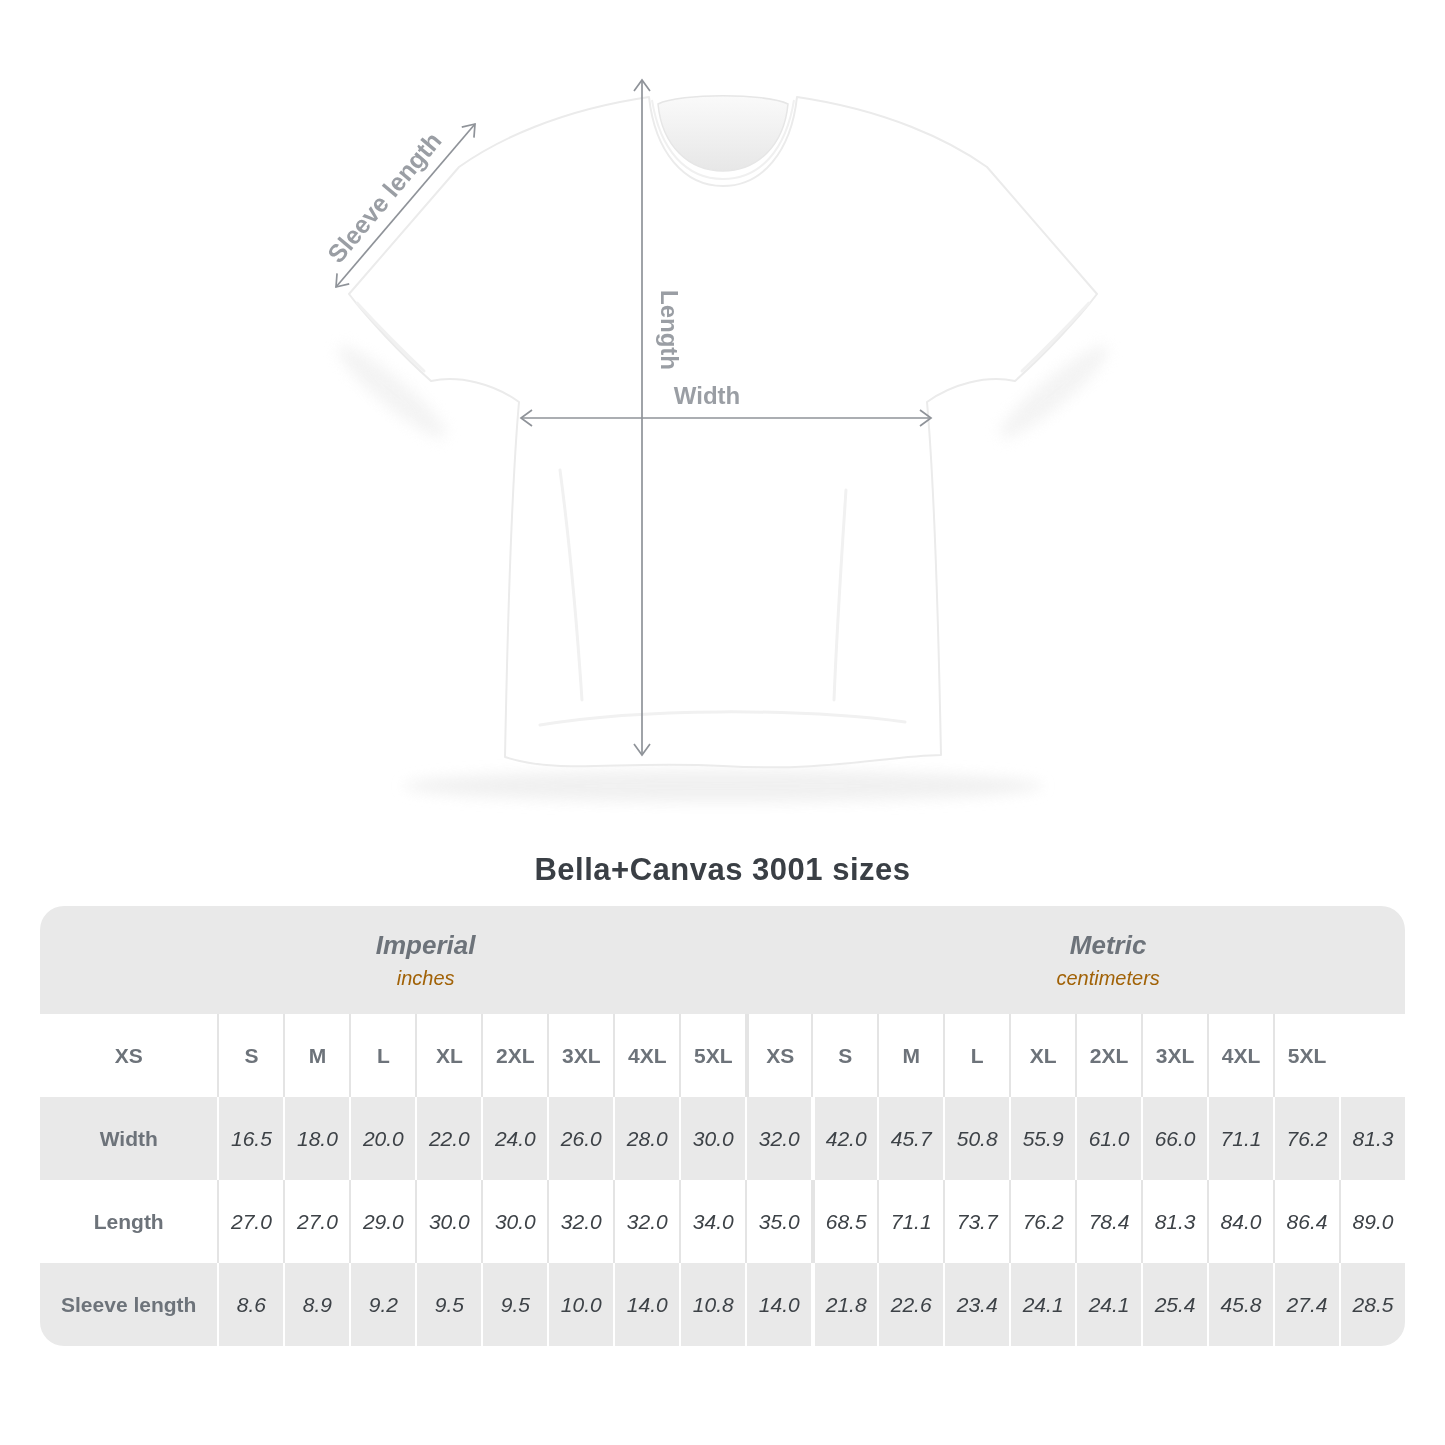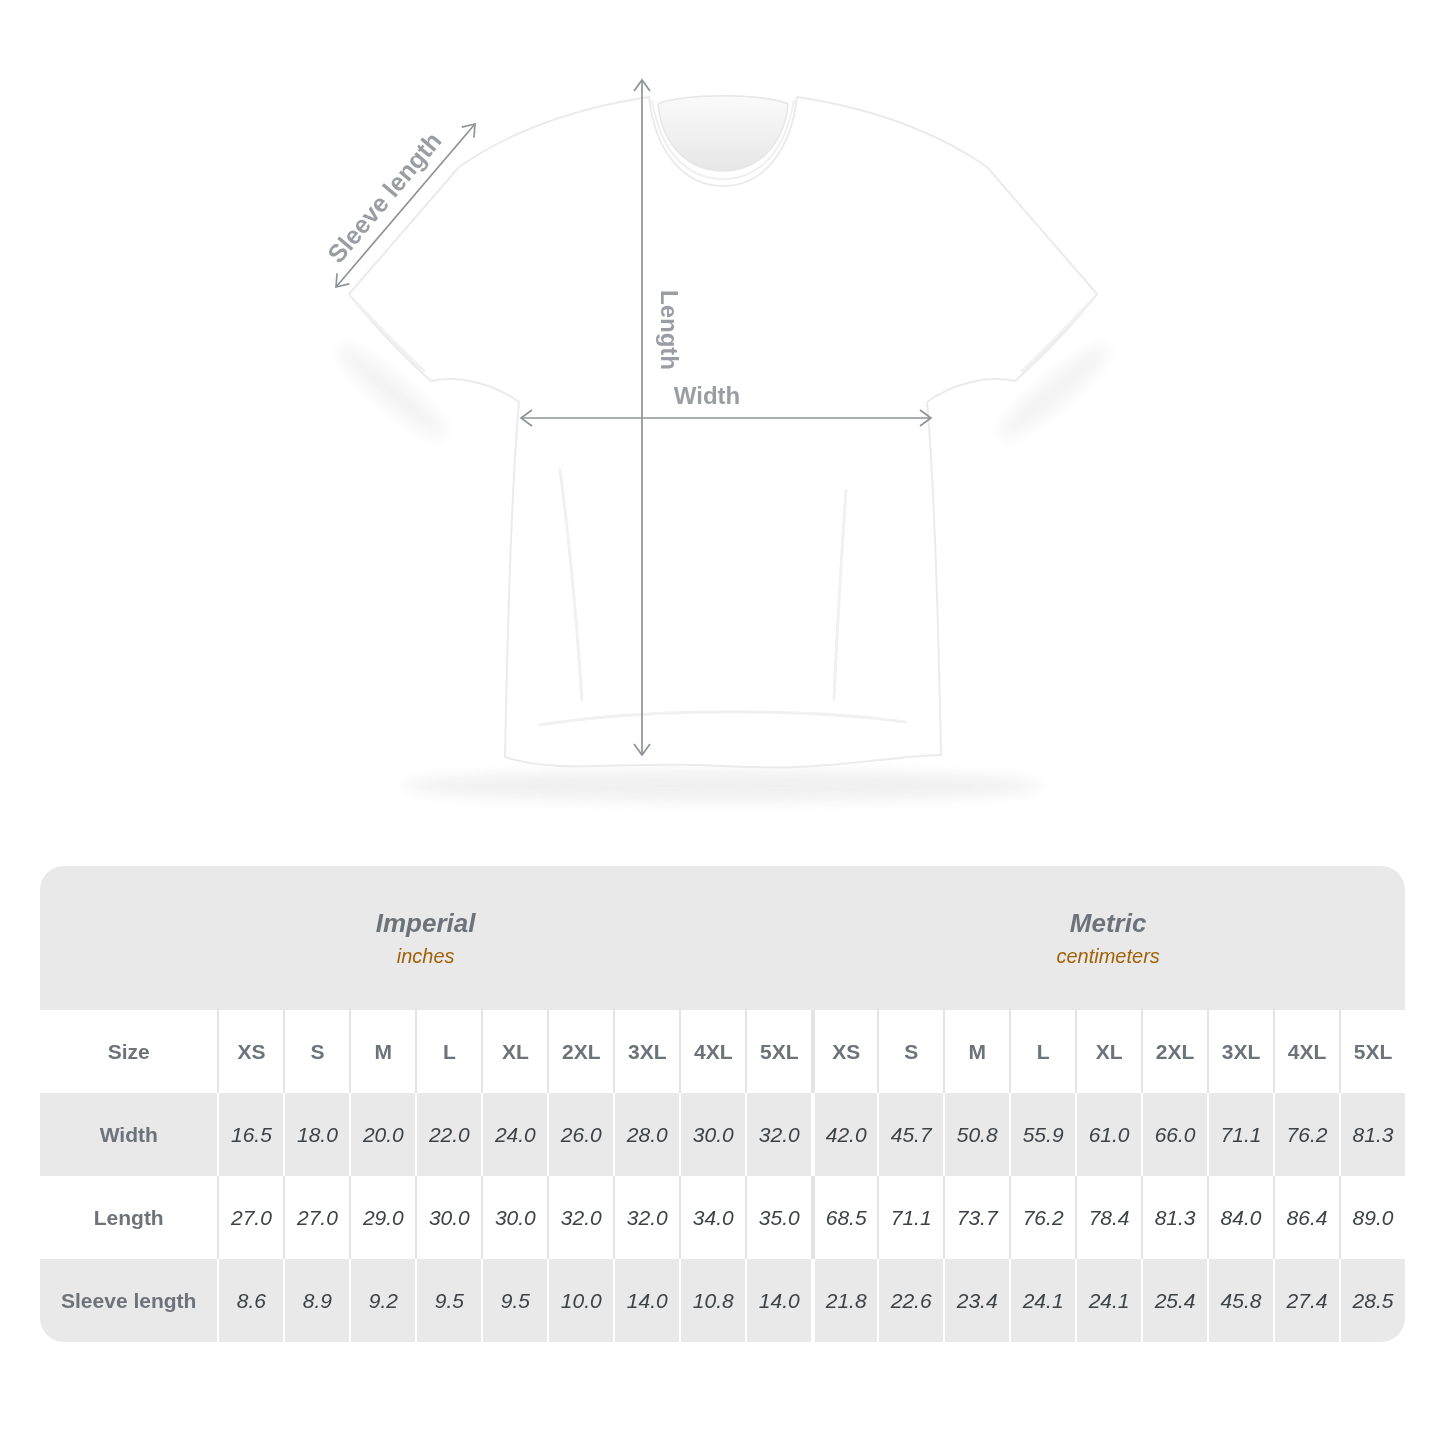--- a/index.html
+++ b/index.html
@@ -41,21 +41,21 @@
   .size-table {
     margin: 18px 40px 0 40px;
     border-radius: 24px;
     overflow: hidden;
     background: #ffffff;
   }
   .units-row {
     display: grid;
     grid-template-columns: 13% repeat(18, 1fr);
     background: #e9e9e9;
-    height: 144px;
+    height: 108px;
   }
   .unit {
     display: flex; flex-direction: column;
     align-items: center; justify-content: center;
     gap: 6px;
   }
   .unit-imperial { grid-column: 1 / 11; }
   .unit-metric   { grid-column: 11 / 20; }
   .unit-name {
     font-weight: bold; font-style: italic;
@@ -145,36 +145,36 @@
         <line x1="521" y1="418" x2="931" y2="418" marker-start="url(#arrHead)" marker-end="url(#arrHead)"></line>
         <line x1="336" y1="287" x2="475" y2="124" marker-start="url(#arrHead)" marker-end="url(#arrHead)"></line>
       </g>
 
       <text class="dim-label" x="391" y="203" font-size="25" text-anchor="middle" transform="rotate(-50 391 203)">Sleeve length</text>
       <text class="dim-label" x="661" y="330" font-size="24" text-anchor="middle" transform="rotate(90 661 330)">Length</text>
       <text class="dim-label" x="707" y="404" font-size="24" text-anchor="middle">Width</text>
     </svg>
   </figure>
 
+  <h1 class="chart-title">Bella+Canvas 3001 sizes</h1>
 
   <div class="size-table">
 
     <div class="units-row">
       <div class="unit unit-imperial">
         <div class="unit-name">Imperial</div>
         <div class="unit-sub">inches</div>
       </div>
       <div class="unit unit-metric">
         <div class="unit-name">Metric</div>
         <div class="unit-sub">centimeters</div>
       </div>
     </div>
 
     <div class="trow white">
-      <div class="cell label">Size</div>
 
     <div class="cell head">XS</div>
         <div class="cell head">S</div>
         <div class="cell head">M</div>
         <div class="cell head">L</div>
         <div class="cell head">XL</div>
         <div class="cell head">2XL</div>
         <div class="cell head">3XL</div>
         <div class="cell head">4XL</div>
         <div class="cell head">5XL</div>

